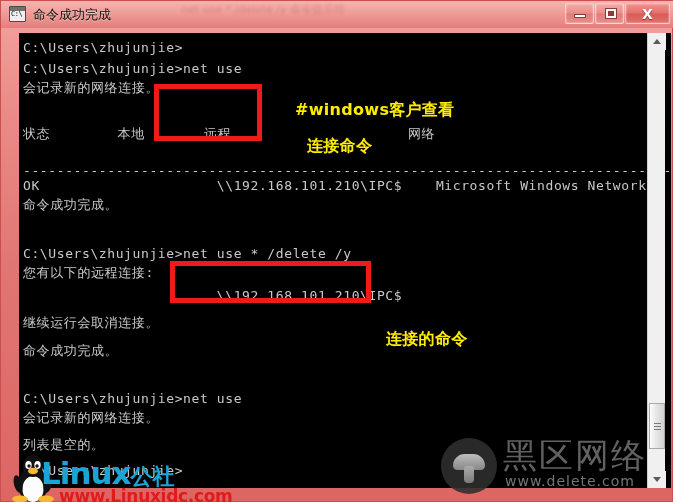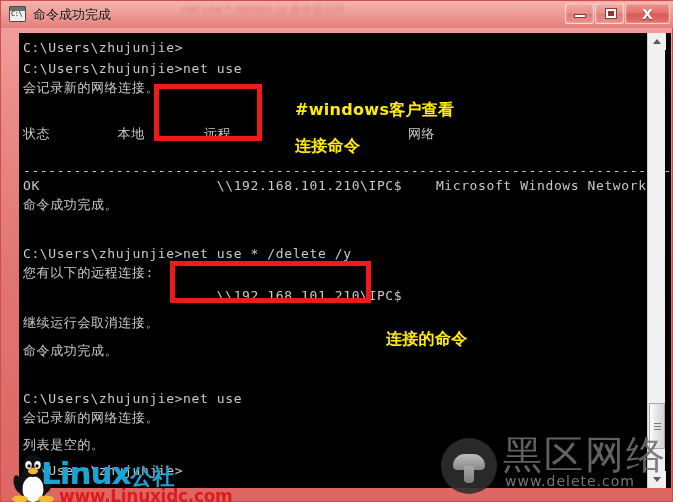--- a/index.html
+++ b/index.html
@@ -289,21 +289,21 @@
     position: absolute;
     left: 23px; top: 28px;
     width: 10px; height: 17px;
     border-radius: 2px 2px 4px 4px;
     background: linear-gradient(180deg,#c2c2c2 0%, #8d8d8d 100%);
   }
   .hq-cn {
     position: absolute;
     left: 62px; top: 4px;
     font-family: "DejaVu Sans", sans-serif;
-    font-size: 39px;
+    font-size: 34px;
     line-height: 36px;
     color: #6f6f6f;
     letter-spacing: 2px;
     white-space: nowrap;
   }
   .hq-url {
     position: absolute;
     left: 64px; top: 40px;
     font-family: "DejaVu Sans", sans-serif;
     font-size: 14px;
@@ -356,21 +356,21 @@
         <div class="conline" style="top: 255px; left: 4px; text-align: center;">                       \\192.168.101.210\IPC$</div>
         <div class="conline" style="top: 258px; left: 4px; margin-top: 24px;">继续运行会取消连接。</div>
         <div class="conline" style="top: 310px; left: 4px;">命令成功完成。</div>
         <div class="conline" style="top: 358px; left: 4px;">C:\Users\zhujunjie&gt;net use</div>
         <div class="conline" style="top: 377px; left: 4px;">会记录新的网络连接。</div>
         <div class="conline" style="top: 404px; left: 4px;">列表是空的。</div>
         <div class="conline" style="top: 430px; left: 4px;">C:\Users\zhujunjie&gt;</div>
         <div class="redbox" style="left: 135px; top: 51px; width: 108px; height: 57px; border-color: rgb(240, 26, 26);"></div>
         <div class="redbox" style="left: 151px; top: 228px; width: 201px; height: 42px; border-color: rgb(240, 26, 26);"></div>
         <div class="anno" style="left: 276px; top: 67px; color: rgb(255, 236, 0);">#windows客户查看</div>
-        <div class="anno" style="left: 276px; top: 103px; color: rgb(255, 236, 0);">连接命令</div>
+        <div class="anno" style="left: 288px; top: 103px; color: rgb(255, 236, 0);">连接命令</div>
         <div class="anno" style="left: 367px; top: 296px; color: rgb(255, 236, 0);">连接的命令</div>
       </div>
 
     <div class="scrollbar">
       <div class="sb-arrow up">
           <span class="tri"></span>
         </div>
       <div class="sb-thumb" id="sb-thumb" style="top: 370px; height: 46px;">
         <span class="grip">
             <i></i>

